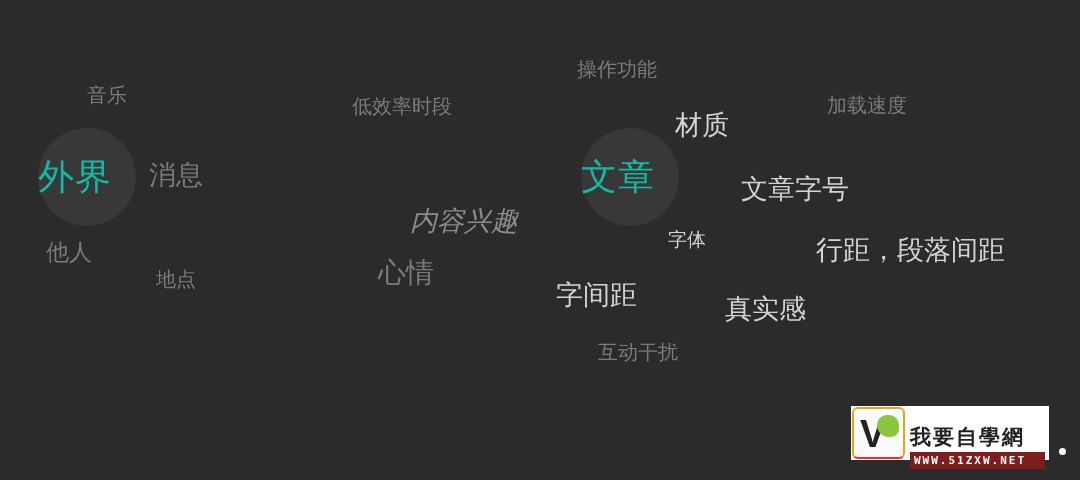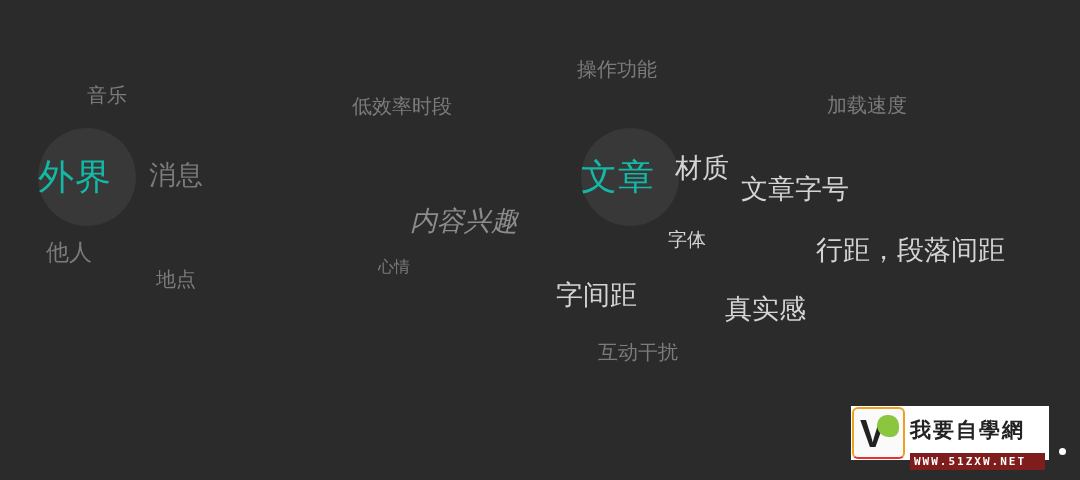--- a/index.html
+++ b/index.html
@@ -48,21 +48,21 @@
       position: absolute; left: 6px; top: 6px;
       font-size: 38px; font-weight: bold; color: #222;
       font-family: "Liberation Sans", sans-serif;
       line-height: 1;
     }
     .wm-logo .leaf {
       position: absolute; right: 4px; top: 6px;
       width: 22px; height: 22px; border-radius: 50% 50% 40% 60%;
       background: #8cc63f;
     }
-    .wm-right { flex: 1; display: flex; flex-direction: column; padding: 11px 4px; gap: 8px; }
+    .wm-right { flex: 1; display: flex; flex-direction: column; padding: 18px 4px; }
     .wm-title {
       font-size: 21px; font-weight: bold; color: #222;
       letter-spacing: 2px; line-height: 26px;
       font-family: "DejaVu Sans", sans-serif;
     }
     .wm-url {
       margin-top: 2px;
       background: #7f1d1d;
       color: #ffffff;
       font-size: 11px; font-weight: bold;
@@ -84,27 +84,27 @@
   <div class="hub" style="left:38px; top:128px;">
     <span>外界</span>
   </div>
   <span class="word w-dim" style="left:87px; top:85px; font-size:20px;">音乐</span>
   <span class="word w-dim" style="left:149px; top:161px; font-size:27px;">消息</span>
   <span class="word w-dim" style="left:46px; top:241px; font-size:23px;">他人</span>
   <span class="word w-dim" style="left:156px; top:269px; font-size:20px;">地点</span>
 
   <span class="word w-dim" style="left:352px; top:96px; font-size:20px;">低效率时段</span>
   <span class="word w-mid" style="left:410px; top:207px; font-size:27px;font-style:italic;">内容兴趣</span>
-  <span class="word w-dim" style="left:378px; top:259px; font-size:16px;">心情</span>
+  <span class="word w-dim" style="left:378px; top:259px; font-size:28px;">心情</span>
 
   <div class="hub" style="left:581px; top:128px;">
     <span>文章</span>
   </div>
   <span class="word w-dim" style="left:577px; top:59px; font-size:20px;">操作功能</span>
-  <span class="word w-bright" style="left:675px; top:111px; font-size:27px;margin-top:43px;">材质</span>
+  <span class="word w-bright" style="left:675px; top:111px; font-size:27px;">材质</span>
   <span class="word w-dim" style="left:827px; top:95px; font-size:20px;">加载速度</span>
   <span class="word w-bright" style="left:741px; top:175px; font-size:27px;">文章字号</span>
   <span class="word w-bright" style="left:668px; top:230px; font-size:19px;">字体</span>
   <span class="word w-bright" style="left:556px; top:281px; font-size:27px;">字间距</span>
   <span class="word w-bright" style="left:816px; top:236px; font-size:27px;">行距，段落间距</span>
   <span class="word w-bright" style="left:725px; top:295px; font-size:27px;">真实感</span>
   <span class="word w-dim" style="left:598px; top:342px; font-size:20px;">互动干扰</span>
 
   <div class="watermark">
     <div class="wm-logo">

